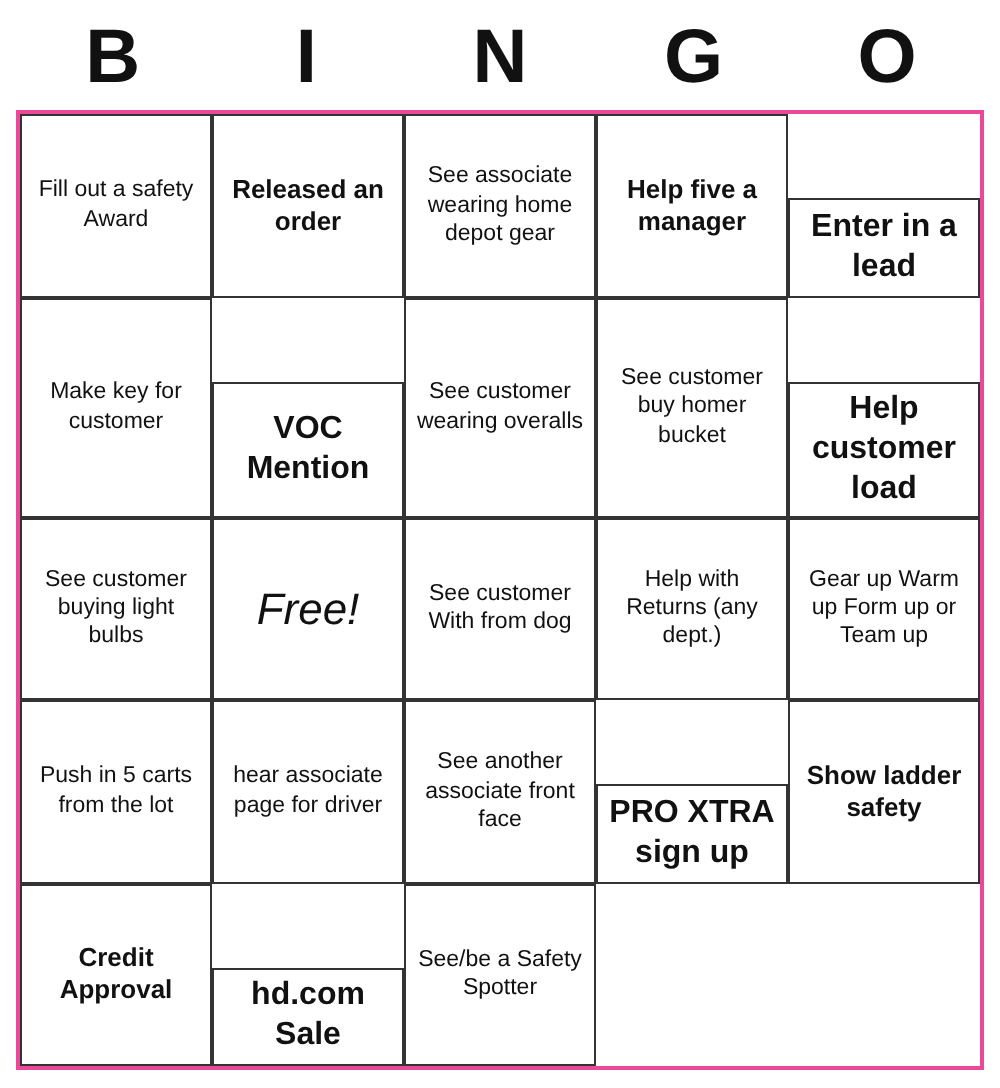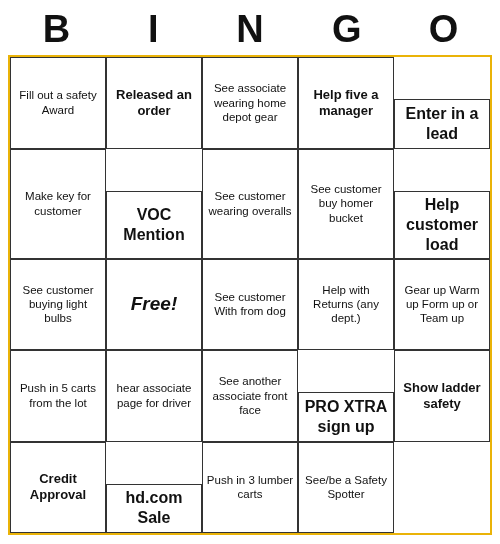--- a/index.html
+++ b/index.html
@@ -26,37 +26,37 @@
       color: #111;
       width: 88px;
       text-align: center;
     }
     .bingo-grid {
       display: grid;
       grid-template-columns: repeat(5, 1fr);
       grid-template-rows: repeat(5, 1fr);
       width: 484px;
       height: 480px;
-      border: 2px solid #eab308;
+      border: 2px solid #ec4899;
     }
     .bingo-cell {
       border: 1.5px solid #333;
       display: flex;
       align-items: center;
       justify-content: center;
       text-align: center;
       padding: 3px;
       font-size: 11.5px;
       line-height: 1.25;
       color: #111;
       background: #fff;
     }
     .bingo-cell.free {
-      font-size: 19px;
-      font-weight: bold;
+      font-size: 22px;
+      font-weight: normal;
       font-style: italic;
     }
     .bingo-cell.large-text {
       font-size: 16px;
       font-weight: bold;
       margin-top: 42px;
     }
     .bingo-cell.medium-text {
       font-size: 13px;
       font-weight: bold;
@@ -90,15 +90,14 @@
     <div class="bingo-cell">See customer With from dog</div>
     <div class="bingo-cell">Help with Returns (any dept.)</div>
     <div class="bingo-cell">Gear up Warm up Form up or Team up</div>
     <div class="bingo-cell">Push in 5 carts from the lot</div>
     <div class="bingo-cell">hear associate page for driver</div>
     <div class="bingo-cell">See another associate front face</div>
     <div class="bingo-cell large-text">PRO XTRA sign up</div>
     <div class="bingo-cell medium-text">Show ladder safety</div>
     <div class="bingo-cell medium-text">Credit Approval</div>
     <div class="bingo-cell large-text">hd.com Sale</div>
-    <div class="bingo-cell">Push in 3 lumber carts</div>
     <div class="bingo-cell">See/be a Safety Spotter</div>
   </div>
 
 </body></html>

